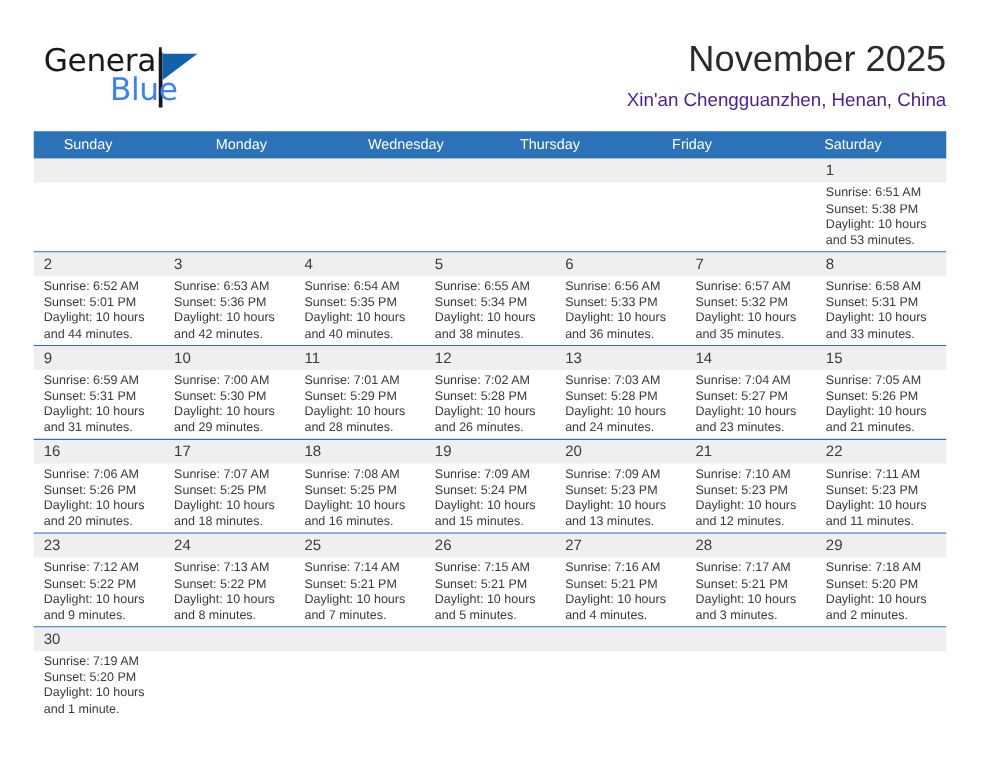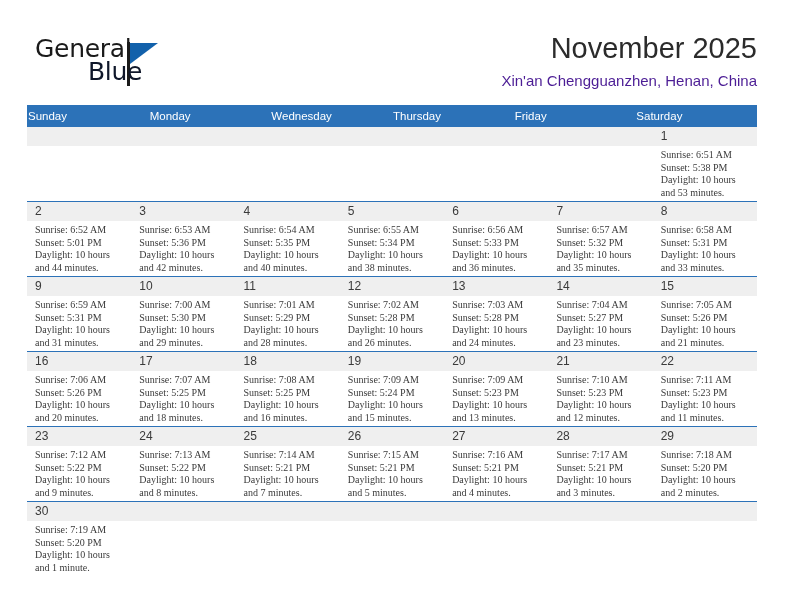--- a/index.html
+++ b/index.html
@@ -45,21 +45,21 @@
     color: #1a1a1a;
     font-family: "DejaVu Sans", sans-serif;
     font-weight: 400;
   }
   .logo-blue {
     position: absolute;
     left: 53px;
     top: 23px;
     font-size: 25px;
     letter-spacing: -0.3px;
-    color: #0f172a;
+    color: #3b82f6;
     font-family: "DejaVu Sans", sans-serif;
     font-weight: 400;
   }
   .logo-triangle {
     position: absolute;
     left: 95px;
     top: 9px;
     width: 0;
     height: 0;
     border-left: 28px solid #1261ab;
@@ -109,21 +109,21 @@
     display: flex;
     width: 100%;
     background: #2c72b8;
     height: 22px;
   }
   .weekday-cell {
     flex: 1 1 0;
     color: #ffffff;
     font-size: 11.5px;
     line-height: 22px;
-    padding-left: 1px;
+    padding-left: 24px;
     box-sizing: border-box;
     white-space: nowrap;
   }
 
   .week-row {
     display: flex;
     width: 100%;
     border-top: 1.6px solid #2c72b8;
     background: #ffffff;
     position: relative;
@@ -157,21 +157,21 @@
     height: 19px;
     color: #3a3a3a;
     font-family: "Liberation Sans", sans-serif;
   }
   .day-info {
     position: relative;
     margin-top: 3px;
     font-size: 10px;
     line-height: 12.6px;
     color: #3a3a3a;
-    font-family: Liberation Serif, serif;
+    font-family: Liberation Sans, sans-serif;
   }
   .day-info div {
     white-space: nowrap;
   }
   .day-cell.empty .day-number,
   .day-cell.empty .day-info {
     visibility: hidden;
   }
 </style>
 </head>

